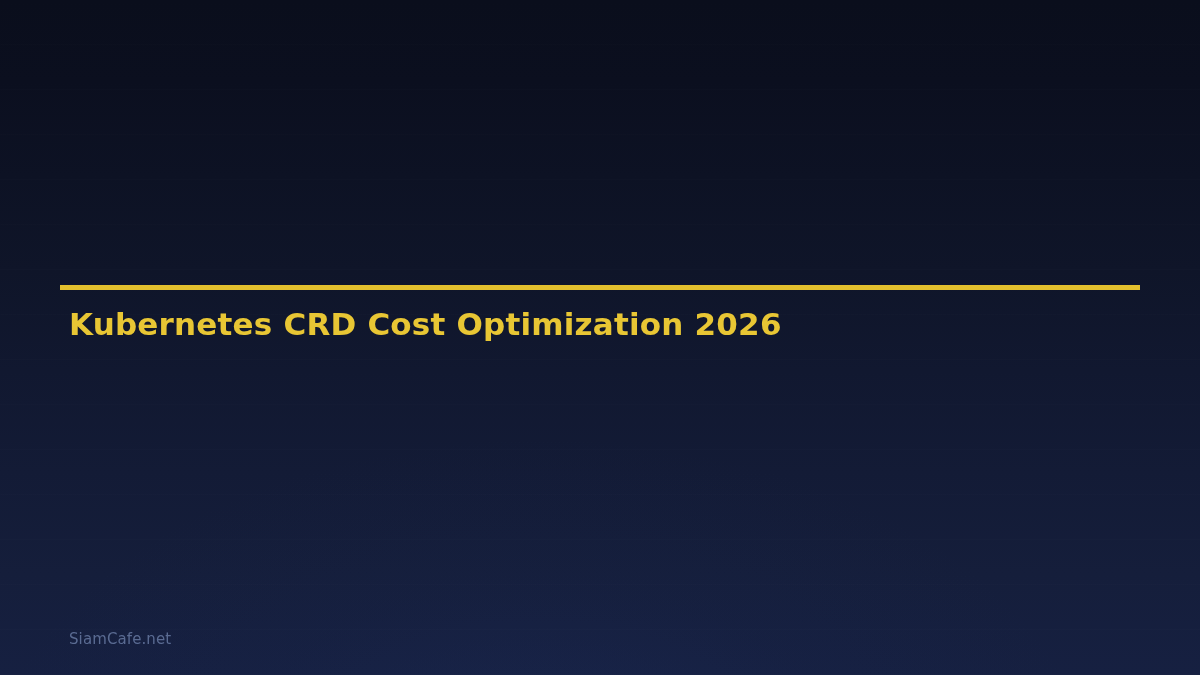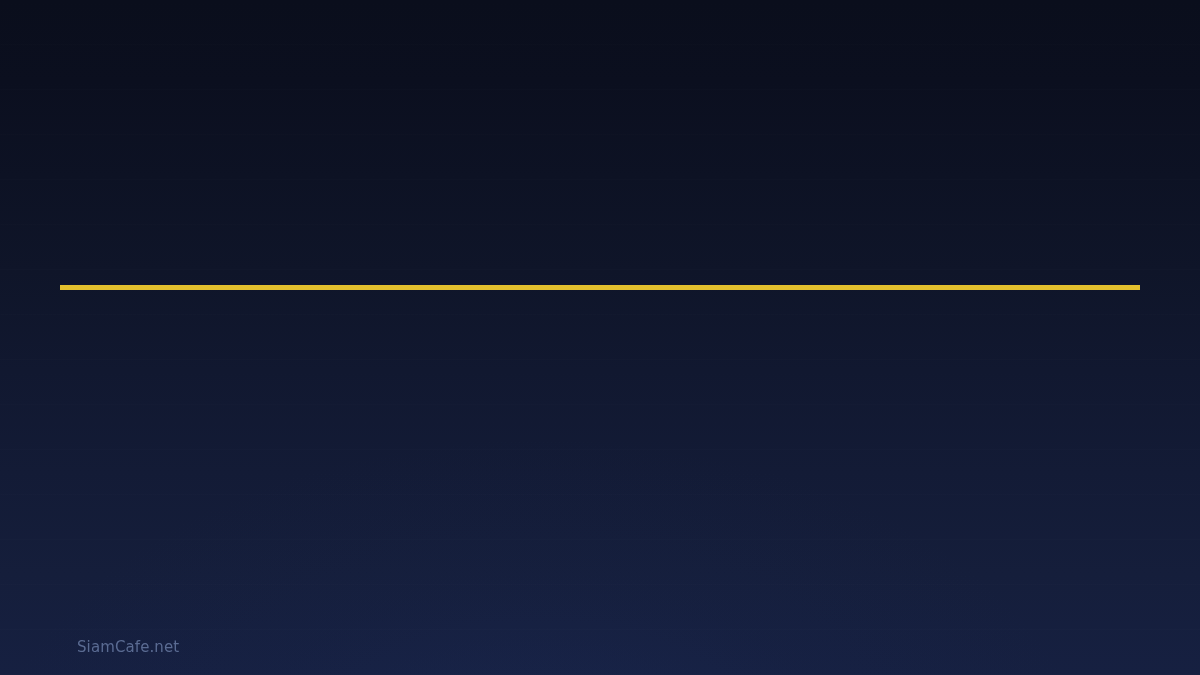--- a/index.html
+++ b/index.html
@@ -83,21 +83,21 @@
     color: #e8c634;
     white-space: nowrap;
     font-family: "DejaVu Sans", "Liberation Sans", sans-serif;
   }
 
   
   .footer-brand {
     position: absolute;
     left: 69px;
     top: 629px;
-    margin: 8px;
+    margin: 0;
     font-size: 15px;
     font-weight: normal;
     line-height: 20px;
     color: #5a6b92;
     letter-spacing: 0.1px;
     font-family: "DejaVu Sans", "Liberation Sans", sans-serif;
   }
 
   
   .slide-body {
@@ -112,18 +112,19 @@
 <body>
 
 <div id="slide-root">
 
   <div class="banding"></div>
 
   <div class="glow"></div>
 
   <div class="accent-bar"></div>
 
+  <h1 class="slide-title">Kubernetes CRD Cost Optimization 2026</h1>
 
   <div class="slide-body"></div>
 
   <div class="footer-brand">SiamCafe.net</div>
 
 </div>
 
 </body></html>

